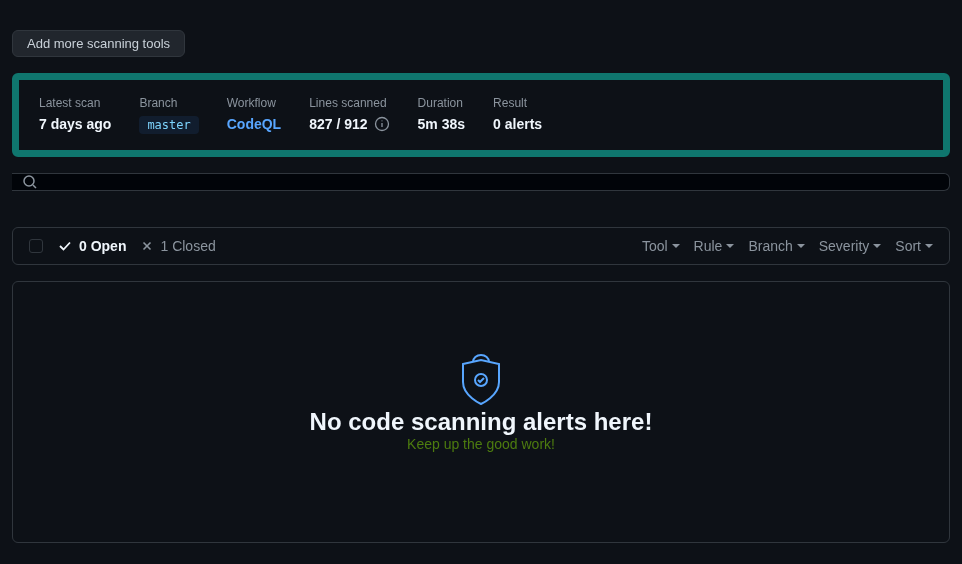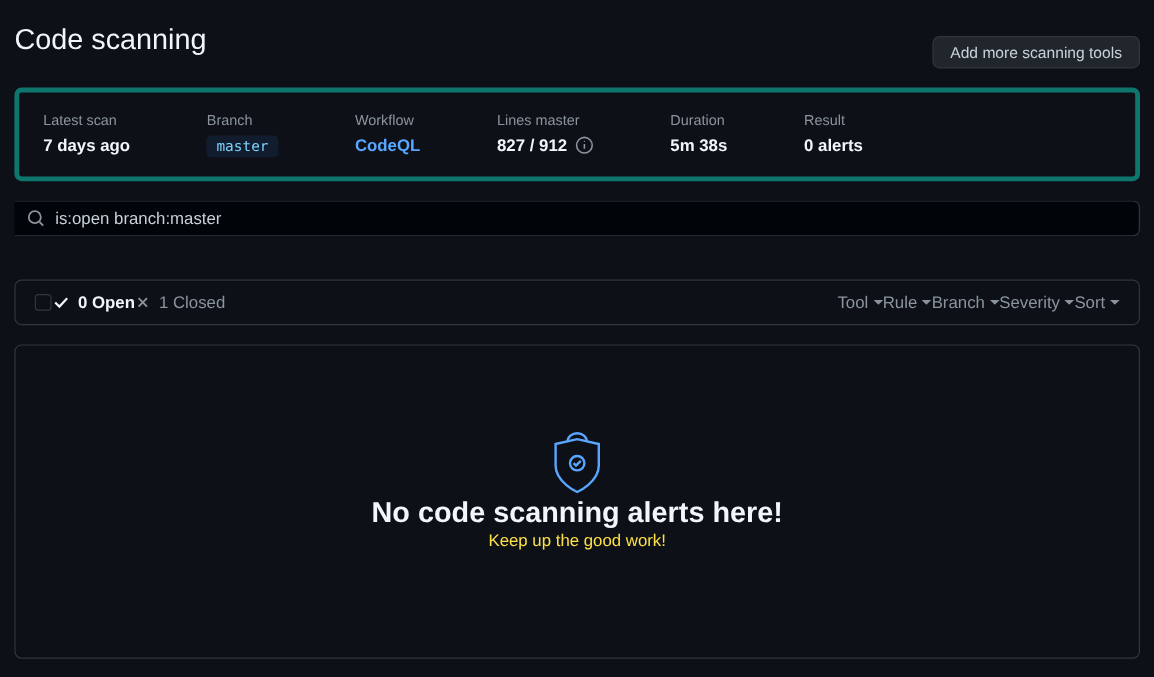--- a/index.html
+++ b/index.html
@@ -19,25 +19,25 @@
     border: 1px solid #30363d;
     border-radius: 6px;
     color: #c9d1d9;
     font-size: 13px;
     font-weight: 500;
     padding: 5px 14px;
     cursor: pointer;
     margin-top: 20px;
   }
   .scan-card {
-    border: 4px solid #0f766e;
+    border: 7px solid #0f766e;
     border-radius: 6px;
     padding: 16px 20px;
     display: flex;
-    gap: 64px;
+    gap: 28px;
     margin-bottom: 16px;
   }
   .stat { display: flex; flex-direction: column; gap: 6px; }
   .stat-label { font-size: 12px; color: #8b949e; }
   .stat-value { font-size: 14px; font-weight: 600; color: #f0f6fc; display: flex; align-items: center; gap: 6px; }
   .branch-pill {
     background: #388bfd1a;
     color: #7dd3fc;
     border-radius: 4px;
     padding: 2px 8px;
@@ -84,69 +84,69 @@
     font-size: 14px;
     padding: 6px 0;
   }
 
   .list-header {
     border: 1px solid #30363d;
     border-radius: 6px;
     padding: 10px 16px;
     display: flex;
     align-items: center;
+    gap: 14px;
     margin-bottom: 16px;
     margin-top: 36px;
   }
   .lh-check { width:14px; height:14px; border:1px solid #30363d; border-radius:3px; cursor:pointer; }
   .lh-tab { display: flex; align-items: center; gap: 6px; font-weight: 600; color: #f0f6fc; cursor:pointer; }
   .lh-tab.muted { color: #8b949e; font-weight: 400; }
   .lh-spacer { flex: 1; }
   .lh-dd { color:#8b949e; display:flex; align-items:center; gap:4px; cursor:pointer; }
   
   .empty-card {
     border: 1px solid #30363d;
     border-radius: 6px;
     padding: 70px 20px 90px;
     display: flex;
     flex-direction: column;
     align-items: center;
     gap: 0;
   }
   .empty-title { font-size: 24px; font-weight: 600; color: #f0f6fc; }
-  .empty-sub { font-size: 14px; color: #fde047; }
+  .empty-sub { font-size: 14px; color: #4d7c0f; }
 
   .caret { width:0; height:0; border-left:4px solid transparent; border-right:4px solid transparent; border-top:4px solid currentColor; display:inline-block; }
   svg { display:block; }
 </style>
 </head>
 <body>
 
 <div class="header-row">
-  <h1 class="page-title">Code scanning</h1>
   <button class="btn">Add more scanning tools</button>
 </div>
 
 <div class="scan-card">
   <div class="stat">
     <span class="stat-label">Latest scan</span>
     <span class="stat-value">7 days ago</span>
   </div>
   <div class="stat">
     <span class="stat-label">Branch</span>
     <span class="stat-value">
         <span class="branch-pill">master</span>
       </span>
   </div>
   <div class="stat">
     <span class="stat-label">Workflow</span>
     <span class="stat-value link-blue">CodeQL</span>
   </div>
   <div class="stat">
-    <span class="stat-label">Lines master</span>
+    <span class="stat-label">Lines scanned</span>
     <span class="stat-value">
       <span>827 / 912</span>
       <svg class="info-icon" viewBox="0 0 16 16" fill="none" stroke="currentColor" stroke-width="1.3">
           <circle cx="8" cy="8" r="6.5"></circle>
           <line x1="8" y1="7" x2="8" y2="11"></line>
           <circle cx="8" cy="4.8" r="0.6" fill="currentColor" stroke="none"></circle>
         </svg>
     </span>
   </div>
   <div class="stat">
@@ -158,21 +158,20 @@
     <span class="stat-value">0 alerts</span>
   </div>
 </div>
 
 <div class="filter-row">
   <div class="search-wrap">
     <svg width="16" height="16" viewBox="0 0 16 16" fill="none" stroke="#8b949e" stroke-width="1.5">
         <circle cx="7" cy="7" r="5"></circle>
         <line x1="11" y1="11" x2="14" y2="14"></line>
       </svg>
-    <input type="text" value="is:open branch:master" style="">
   </div>
 </div>
 
 <div class="list-header">
   <div class="lh-check"></div>
   <div class="lh-tab">
     <svg width="16" height="16" viewBox="0 0 16 16" fill="none" stroke="#f0f6fc" stroke-width="1.8">
         <polyline points="3,8 6.5,11.5 13,4.5"></polyline>
       </svg>
     <span>0 Open</span>

